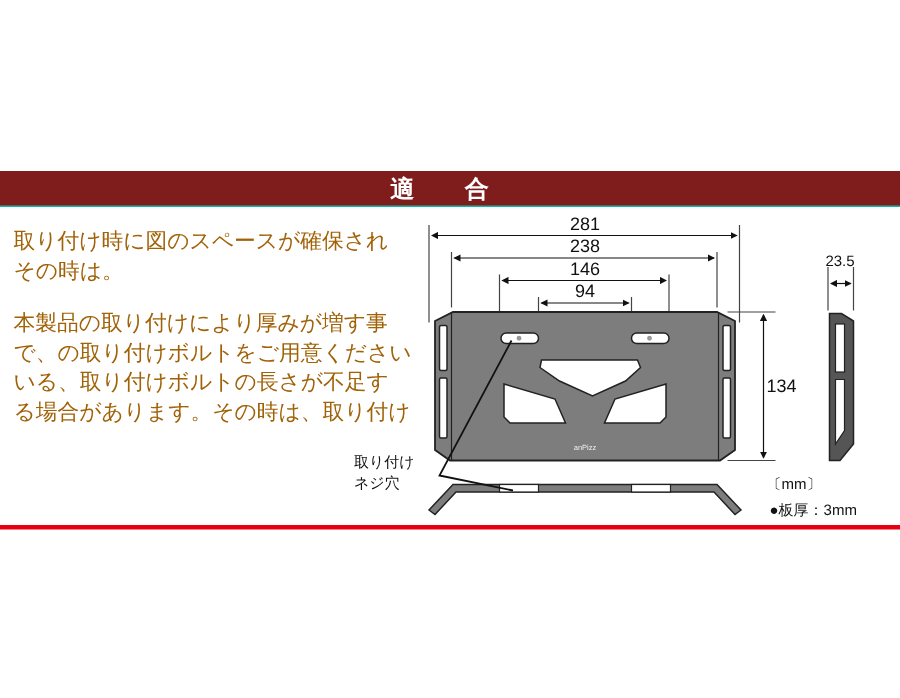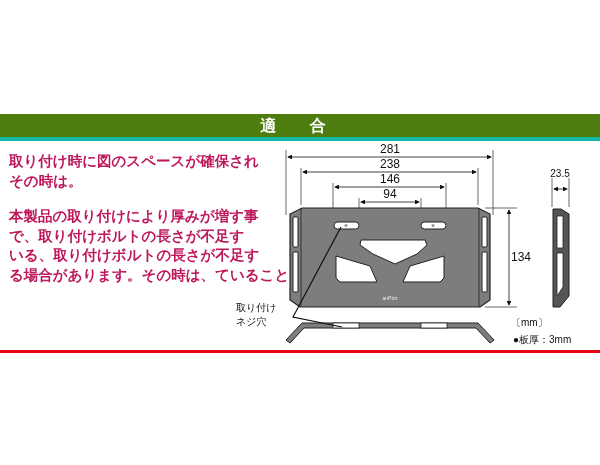--- a/index.html
+++ b/index.html
@@ -1,46 +1,46 @@
 <!DOCTYPE html>
 <html><head>
 <meta charset="utf-8">
 <style>
   html, body { margin: 0; padding: 0; background: #ffffff; }
   body { width: 600px; height: 465px; position: relative; overflow: hidden;
          font-family: "DejaVu Sans", "Liberation Sans", sans-serif; color: #111; }
   .band { position: absolute; left: 0; top: 114px; width: 600px; height: 23px;
-          background: #4d7c0f; border-bottom: 4px solid #14b8a6; }
+          background: #7f1d1d; border-bottom: 1px solid #14b8a6; }
   .band-title { position: absolute; left: 0; right: 0; top: 2px; text-align: center;
                 color: #fff; font-weight: bold; font-size: 16px; letter-spacing: 14px; }
   .desc { position: absolute; left: 9px; font-size: 14.5px; line-height: 19.5px; margin: 0;
-          font-weight: bold; color: #be185d; }
+          font-weight: normal; color: #a16207; }
   .desc1 { top: 152px; }
   .desc2 { top: 207px; }
   .bottom-line { position: absolute; left: 0; top: 350px; width: 600px; height: 3px; background: #e60012; }
   svg.drawing { position: absolute; left: 0; top: 0; }
   .lbl { font-family: "Liberation Sans", "DejaVu Sans", sans-serif; font-size: 12px; fill: #111; }
   .small { font-size: 10px; }
 </style>
 </head>
 <body>
 
 <div class="band">
   <div class="band-title">適 合</div>
 </div>
 
 <div class="desc desc1">
   <div>取り付け時に図のスペースが確保され</div>
   <div>その時は。</div>
 </div>
 <div class="desc desc2">
   <div>本製品の取り付けにより厚みが増す事</div>
-  <div>で、取り付けボルトの長さが不足す</div>
+  <div>で、の取り付けボルトをご用意ください</div>
   <div>いる、取り付けボルトの長さが不足す</div>
-  <div>る場合があります。その時は、ていること</div>
+  <div>る場合があります。その時は、取り付け</div>
 </div>
 
 <svg class="drawing" width="600" height="465" viewBox="0 0 600 465">
   <defs>
     <marker id="ar" markerWidth="6" markerHeight="6" refX="5" refY="3" orient="auto">
       <path d="M0,0 L6,3 L0,6 z" fill="#111"></path>
     </marker>
     <marker id="al" markerWidth="6" markerHeight="6" refX="1" refY="3" orient="auto">
       <path d="M6,0 L0,3 L6,6 z" fill="#111"></path>
     </marker>

